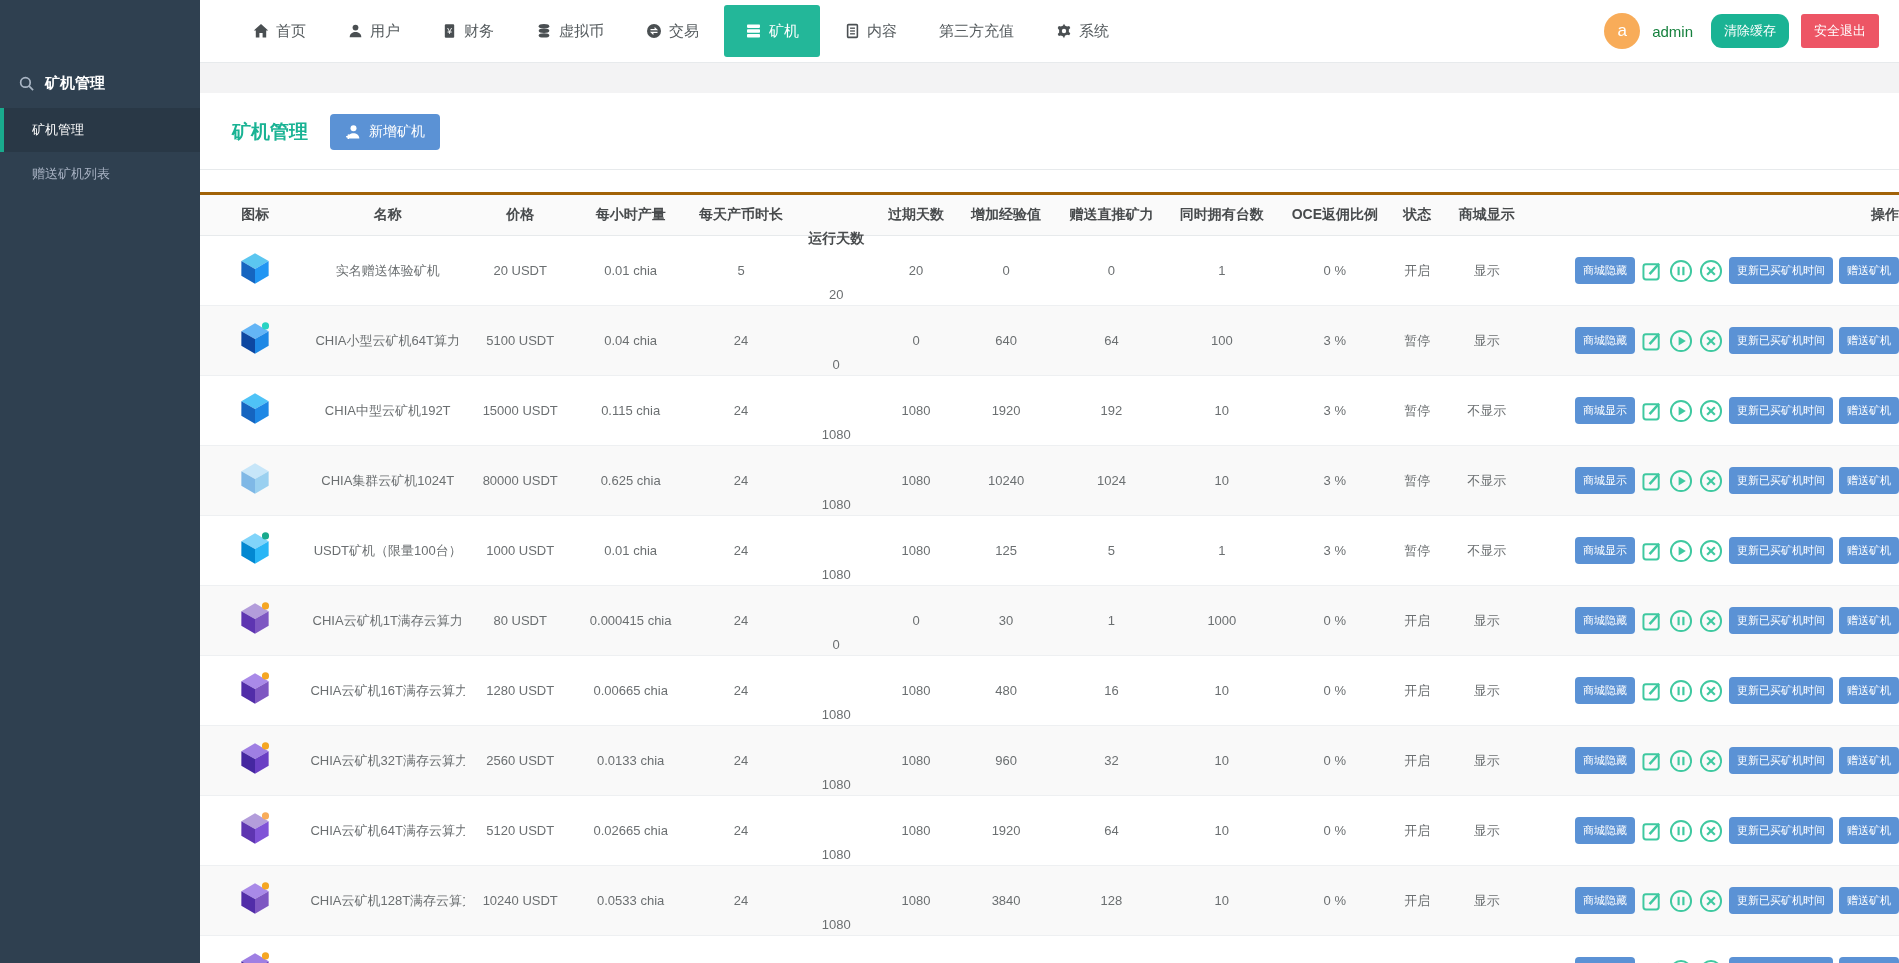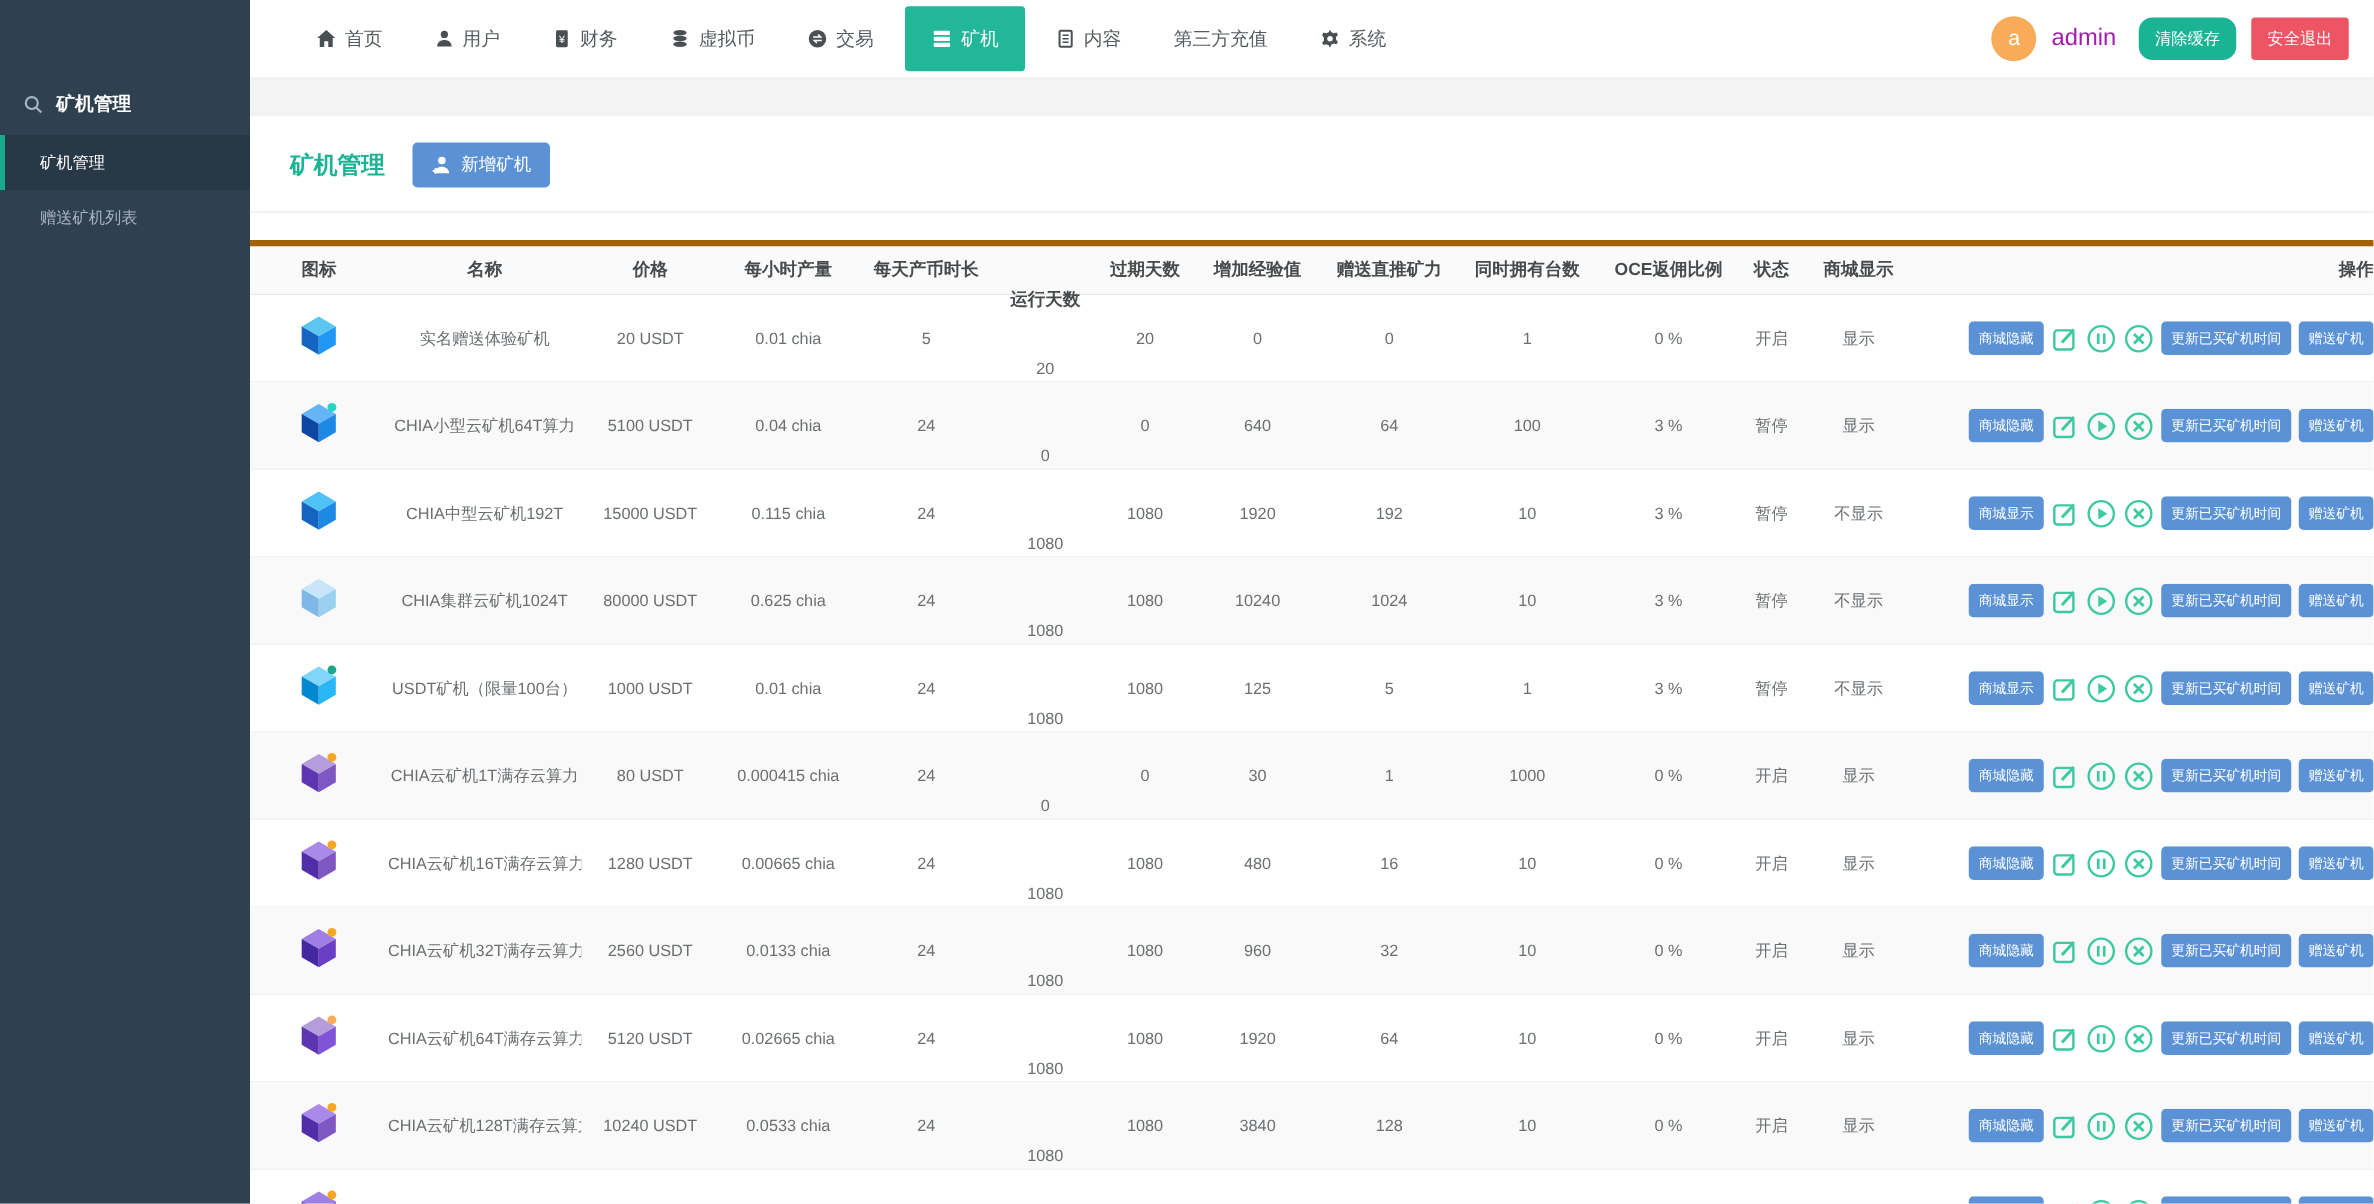--- a/index.html
+++ b/index.html
@@ -45,21 +45,21 @@
   .nav-item.active {
     background: #23b799; color: #ffffff; margin: 5px 4px; padding: 0 21px;
     border-radius: 3px;
   }
   .nav-item.active .icn { color: #ffffff; }
   .topbar-right { margin-left: auto; display: flex; align-items: center; gap: 12px; }
   .avatar {
     width: 36px; height: 36px; border-radius: 50%; background: #f8ac59;
     color: #ffffff; font-size: 17px; display: flex; align-items: center; justify-content: center;
   }
-  .username { font-size: 19px; color: #a21caf; margin-right: 6px; }
+  .username { font-size: 15px; color: #15803d; margin-right: 6px; }
   .btn-green {
     background: #1ab394; color: #fff; border: none; border-radius: 11px;
     font-size: 13px; padding: 8px 13px; cursor: pointer;
     font-family: inherit;
   }
   .btn-red {
     background: #ed5565; color: #fff; border: none; border-radius: 3px;
     font-size: 13px; padding: 8px 13px; cursor: pointer;
     font-family: inherit;
   }
@@ -73,21 +73,21 @@
     display: inline-flex; align-items: center; gap: 8px;
     font-size: 14px; padding: 9px 15px; cursor: pointer; font-family: inherit;
   }
   .btn-add .icn { display: inline-flex; }
   .divider { border: none; border-top: 1px solid #e7eaec; margin-top: 19px; }
   
   .table { margin-top: 22px; font-size: 13px; }
   .trow, .thead { display: flex; align-items: center; width: 100%; }
   .thead {
     height: 44px; background: #fafafa; color: #484b4d; font-weight: bold; font-size: 14px;
-    border-top: 5px solid #a16207; border-bottom: 1px solid #e7eaec;
+    border-top: 3px solid #a16207; border-bottom: 1px solid #e7eaec;
   }
   .trow { height: 70px; border-bottom: 1px solid #eef0f2; color: #6b6f71; }
   .trow.striped { background: #f9f9f9; }
   .cell { text-align: center; overflow: hidden; white-space: nowrap; }
   .c0 { width: 6.5%; }  .c1 { width: 9.1%; }  .c2 { width: 6.5%; }
   .c3 { width: 6.5%; }  .c4 { width: 6.5%; }  .c5 { width: 4.7%; margin-top: 48px; }
   .c6 { width: 4.7%; }  .c7 { width: 5.9%; }  .c8 { width: 6.5%; }
   .c9 { width: 6.5%; }  .c10 { width: 6.8%; } .c11 { width: 2.9%; }
   .c12 { width: 5.3%; }
   .c13 { flex: 1; display: flex; align-items: center; justify-content: flex-end;

